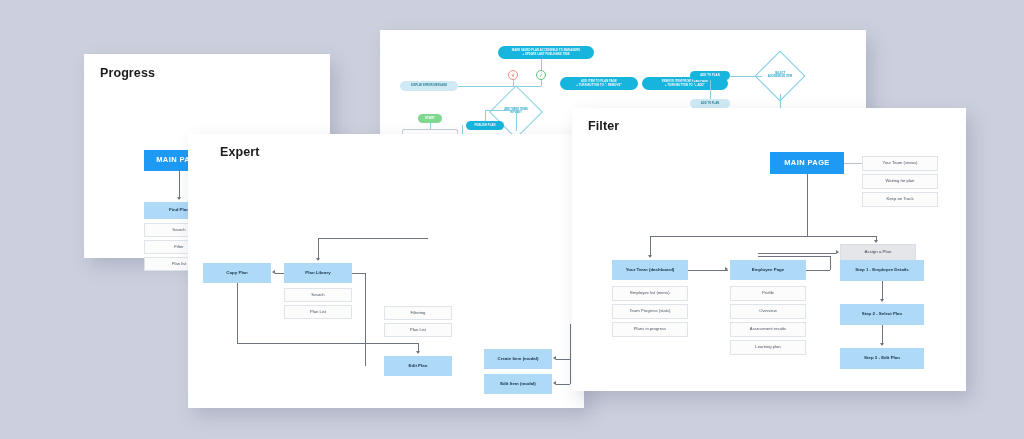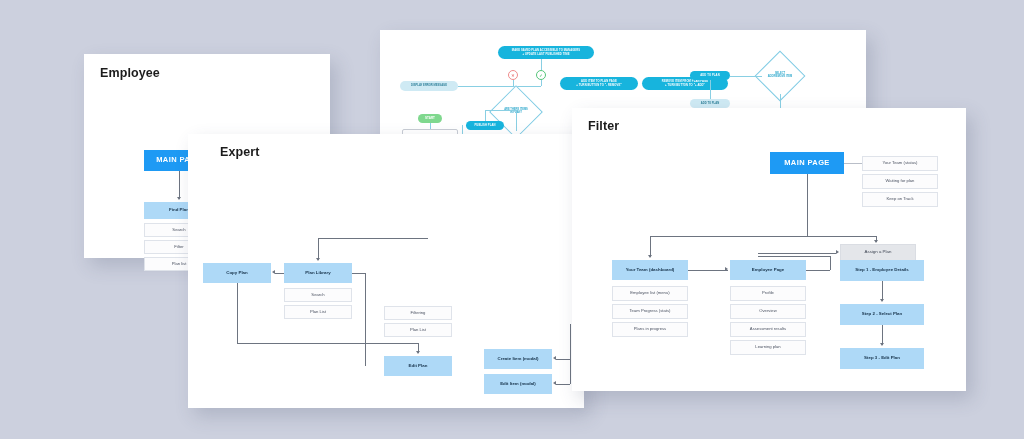--- a/index.html
+++ b/index.html
@@ -132,21 +132,21 @@
   .arr-left { border-top: 2.5px solid transparent; border-bottom: 2.5px solid transparent; border-right: 3.5px solid #6d7480; }
 
   .doc-icon { width: 5px; height: 5px; border: 1px solid #9aa1ad; margin-bottom: 2px; }
 </style>
 </head>
 <body style="background: rgb(204, 208, 222);">
 
 <div class="stage">
 
   <div class="card" style="left:84px; top:54px; width:246px; height:204px;">
-    <div class="card-title" style="left:16px; top:12px; font-size:12.5px;">Employee</div>
+    <div class="card-title" style="left:16px; top:12px; font-size:12.5px;">Progress</div>
 
     <div class="node n-primary" style="left:60px; top:96px; width:70px; height:21px;">MAIN PAGE</div>
 
     <div class="ln ln-h" style="left:130px; top:106px; width:22px; background:#b9bec8;"></div>
 
     <div class="node n-white" style="left:152px; top:99px; width:74px; height:15px;">Overview</div>
     <div class="node n-white" style="left:152px; top:116px; width:74px; height:15px;">Assessments</div>
     <div class="node n-white" style="left:152px; top:133px; width:74px; height:15px;"></div>
 
     <div class="ln ln-v" style="left:95px; top:117px; height:28px;"></div>

